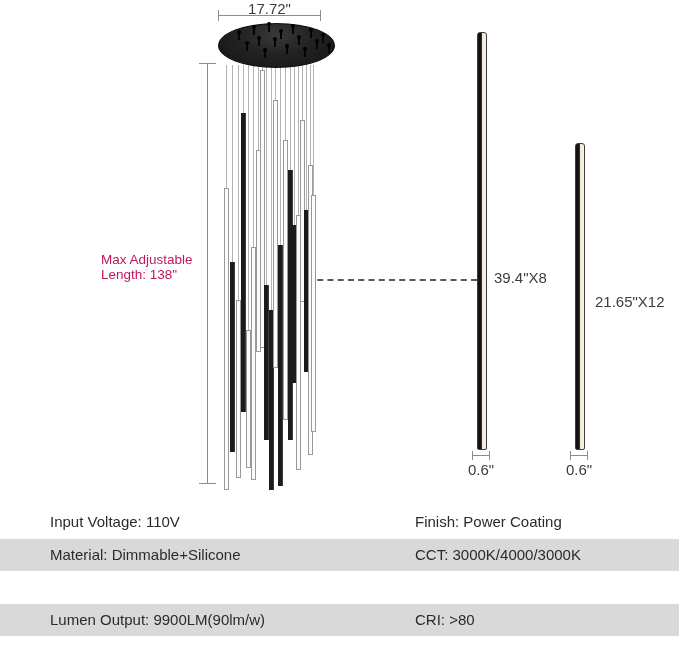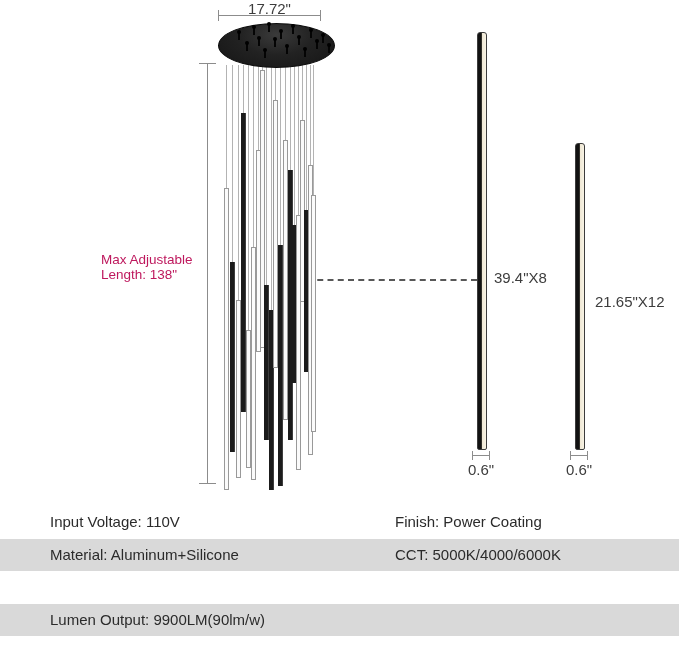--- a/index.html
+++ b/index.html
@@ -32,21 +32,21 @@
   .dashed{height:0;border-top:2px dashed #585858;z-index:1;}
   
   .ptable{left:0;top:506px;width:679px;}
   .ptable-header{
     height:31px;background:#d9d9d9;text-align:center;line-height:31px;
     font-size:17px;font-weight:bold;color:#111;letter-spacing:.5px;
   }
   .prow{position:relative;height:32.5px;font-size:15px;color:#2b2b2b;}
   .prow.alt{background:#d9d9d9;}
   .prow .cl{position:absolute;left:50px;top:0;line-height:32.5px;white-space:nowrap;}
-  .prow .cr{position:absolute;left:395px;top:0;line-height:32.5px;white-space:nowrap;}
+  .prow .cr{position:absolute;left:415px;top:0;line-height:32.5px;white-space:nowrap;}
   .maxlabel{font-size:13.5px;line-height:15px;color:#be185d;}
 </style>
 </head>
 <body>
 
 <div class="canvas">
 
   <div class="abs dim-text" style="left:218px;top:0px;width:103px;text-align:center;">17.72"</div>
   <div class="abs dim-line" style="left:218px;top:15px;width:103px;height:1px;"></div>
   <div class="abs dim-line" style="left:218px;top:10px;width:1px;height:11px;"></div>
@@ -156,23 +156,24 @@
   <div class="abs dim-line" style="left:570px;top:451px;width:1px;height:9px;"></div>
   <div class="abs dim-line" style="left:587px;top:451px;width:1px;height:9px;"></div>
   <div class="abs dim-text" style="left:563px;top:461px;width:32px;text-align:center;">0.6"</div>
 
   <div class="abs ptable">
     <div class="prow">
       <span class="cl">Input Voltage: 110V</span>
       <span class="cr">Finish: Power Coating</span>
     </div>
     <div class="prow alt">
-      <span class="cl">Material: Aluminum+Silicone</span>
-      <span class="cr">CCT: 5000K/4000/6000K</span>
+      <span class="cl">Material: Dimmable+Silicone</span>
+      <span class="cr">CCT: 3000K/4000/3000K</span>
     </div>
     <div class="prow">
     </div>
     <div class="prow alt">
       <span class="cl">Lumen Output: 9900LM(90lm/w)</span>
+      <span class="cr">CRI: &gt;80</span>
     </div>
   </div>
 
 </div>
 
 </body></html>

